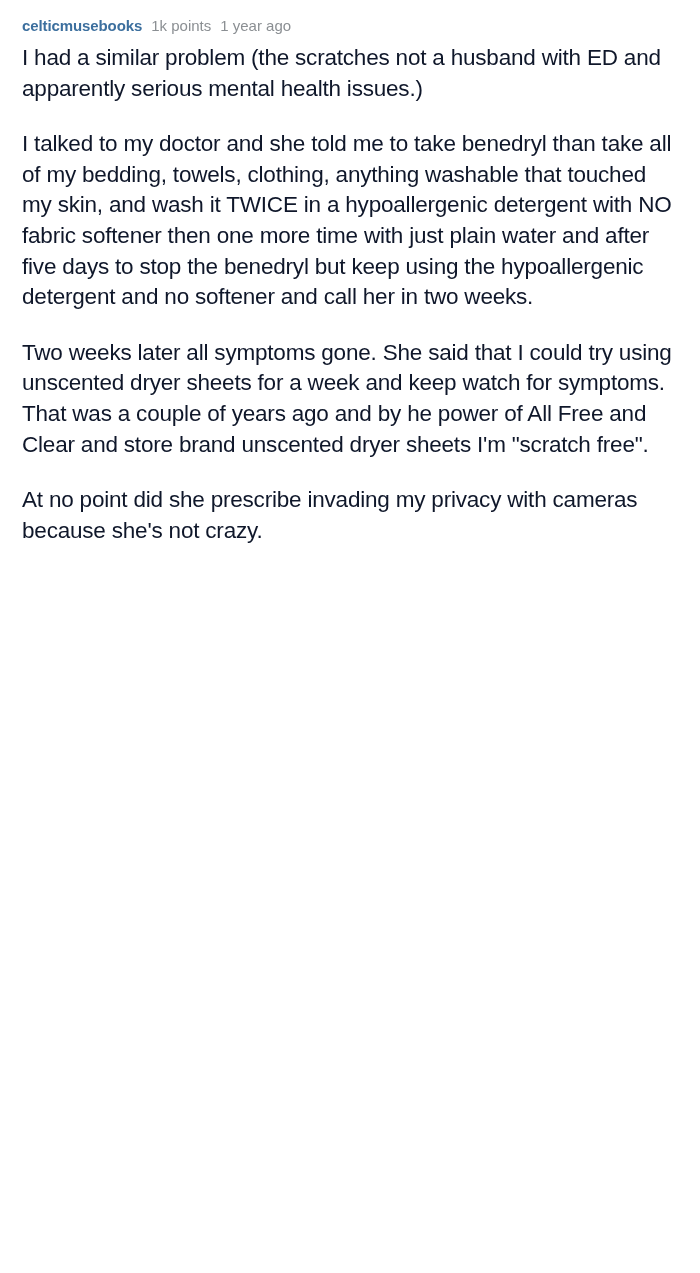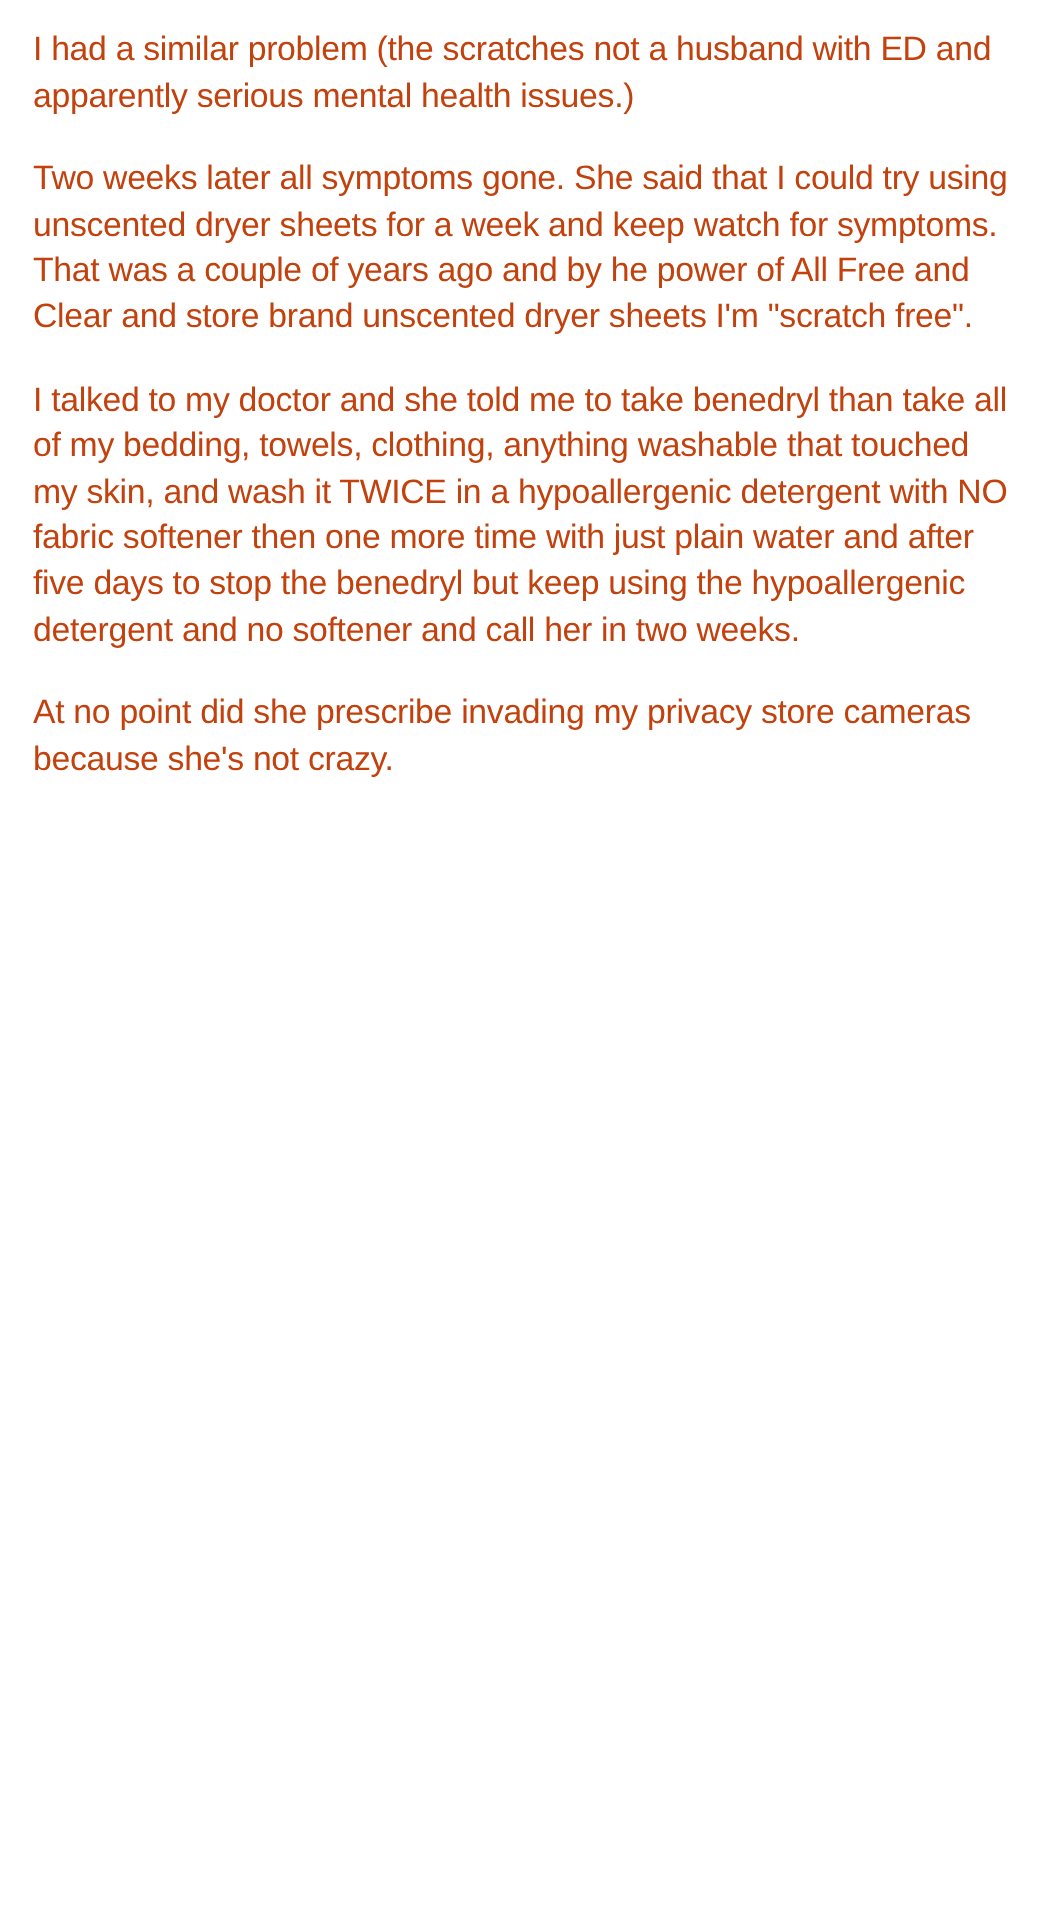--- a/index.html
+++ b/index.html
@@ -31,36 +31,41 @@
     color: #3c6f9e;
     letter-spacing: -0.1px;
   }
   .points, .age {
     font-size: 15px;
     color: #8b8f93;
   }
   .comment-body {
     font-size: 22.5px;
     line-height: 1.36;
-    color: #c2410c;
+    color: #0f172a;
     letter-spacing: -0.2px;
   }
   .comment-body p {
     margin: 0 0 25px 0;
   }
   .comment-body p:last-child {
     margin-bottom: 0;
   }
 </style>
 </head>
 <body>
 
 <div class="comment">
 
+  <div class="comment-meta">
+    <span class="author">celticmusebooks</span>
+    <span class="points">1k points</span>
+    <span class="age">1 year ago</span>
+  </div>
 
   <div class="comment-body">
     <p>I had a similar problem (the scratches not a husband with ED and apparently serious mental health issues.)</p>
+    <p>I talked to my doctor and she told me to take benedryl than take all of my bedding, towels, clothing, anything washable that touched my skin, and wash it TWICE in a hypoallergenic detergent with NO fabric softener then one more time with just plain water and after five days to stop the benedryl but keep using the hypoallergenic detergent and no softener and call her in two weeks.</p>
     <p>Two weeks later all symptoms gone. She said that I could try using unscented dryer sheets for a week and keep watch for symptoms. That was a couple of years ago and by he power of All Free and Clear and store brand unscented dryer sheets I'm "scratch free".</p>
-    <p>I talked to my doctor and she told me to take benedryl than take all of my bedding, towels, clothing, anything washable that touched my skin, and wash it TWICE in a hypoallergenic detergent with NO fabric softener then one more time with just plain water and after five days to stop the benedryl but keep using the hypoallergenic detergent and no softener and call her in two weeks.</p>
-    <p>At no point did she prescribe invading my privacy store cameras because she's not crazy.</p>
+    <p>At no point did she prescribe invading my privacy with cameras because she's not crazy.</p>
   </div>
 
 </div>
 
 </body></html>

